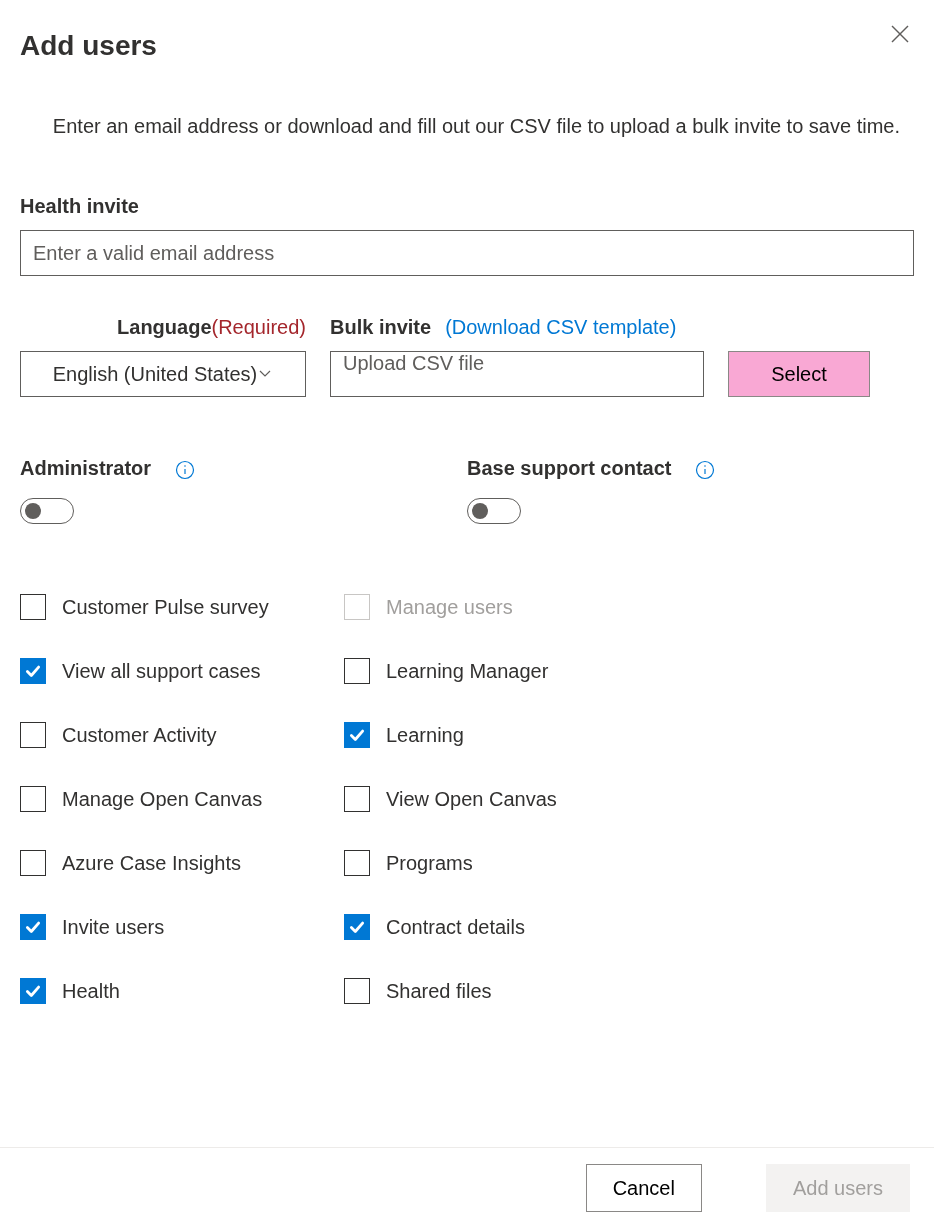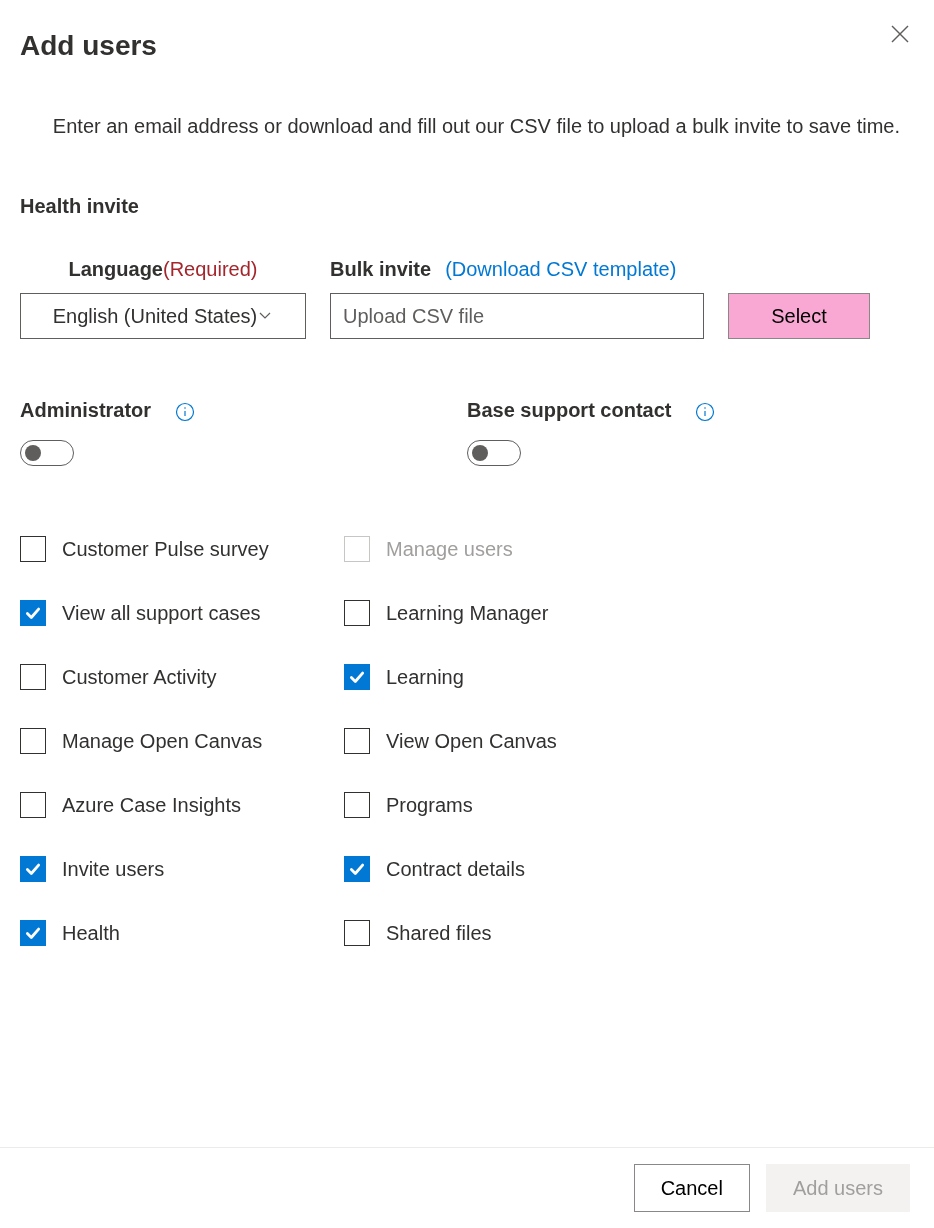--- a/index.html
+++ b/index.html
@@ -65,21 +65,21 @@
   .section-single { margin-bottom: 40px; }
   .row-two {
     display: flex;
     gap: 24px;
     margin-bottom: 60px;
   }
   .col-lang { width: 286px; }
   .col-bulk { flex: 1; }
   .lang-label-row {
     display: flex;
-    justify-content: center;
+    justify-content: flex-end;
     align-items: baseline;
     margin-bottom: 12px;
   }
   .lang-label-row .field-label-txt { font-size: 20px; font-weight: 600; }
   .lang-select {
     display: flex;
     align-items: center;
     justify-content: center;
     border: 1px solid #605e5c;
     height: 46px;
@@ -105,21 +105,21 @@
   .bulk-controls {
     display: flex;
     gap: 24px;
   }
   .upload-input {
     flex: 1;
     height: 46px;
     border: 1px solid #605e5c;
     padding: 0 12px;
     display: flex;
-    align-items: center;
+    align-items: flex-start;
     font-size: 20px;
     color: #605e5c;
     cursor: pointer;
     max-width: 374px;
   }
   .select-btn {
     height: 46px;
     width: 142px;
     border: 1px solid #8a8886;
     background: #f9a8d4;
@@ -213,20 +213,21 @@
     background: #fff;
   }
   .btn {
     height: 48px;
     padding: 0 26px;
     font-size: 20px;
     font-family: inherit;
     cursor: pointer;
     border: 1px solid #8a8886;
     background: #fff;
+    margin-left: 48px;
   }
   .btn.primary-disabled {
     background: #f3f2f1;
     border: 1px solid #f3f2f1;
     color: #a19f9d;
     cursor: default;
   }
 </style>
 </head>
 <body>
@@ -240,20 +241,21 @@
         <line x1="2" y1="2" x2="18" y2="18"></line>
           <line x1="18" y1="2" x2="2" y2="18"></line>
       </svg>
     </div>
   </div>
 
   <p class="intro">Enter an email address or download and fill out our CSV file to upload a bulk invite to save time.</p>
 
   <div class="section-single">
     <div class="field-label">Health invite</div>
+    <input class="text-input" type="text" placeholder="Enter a valid email address" style="">
   </div>
 
   <div class="row-two">
     <div class="col-lang">
       <div class="lang-label-row">
         <span class="field-label-txt">Language</span>
         <span class="required-tag">(Required)</span>
       </div>
       <div class="lang-select">
         <span>English (United States)</span>

